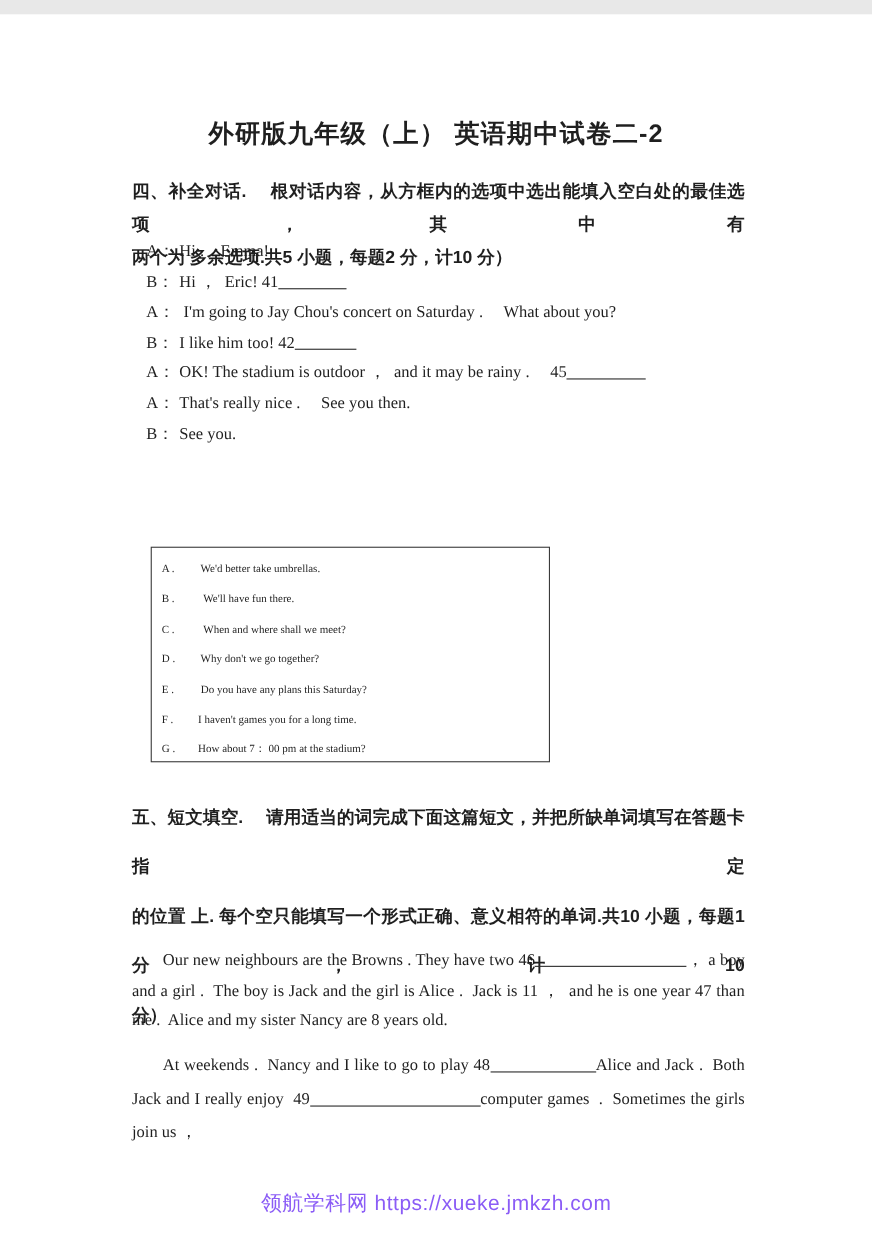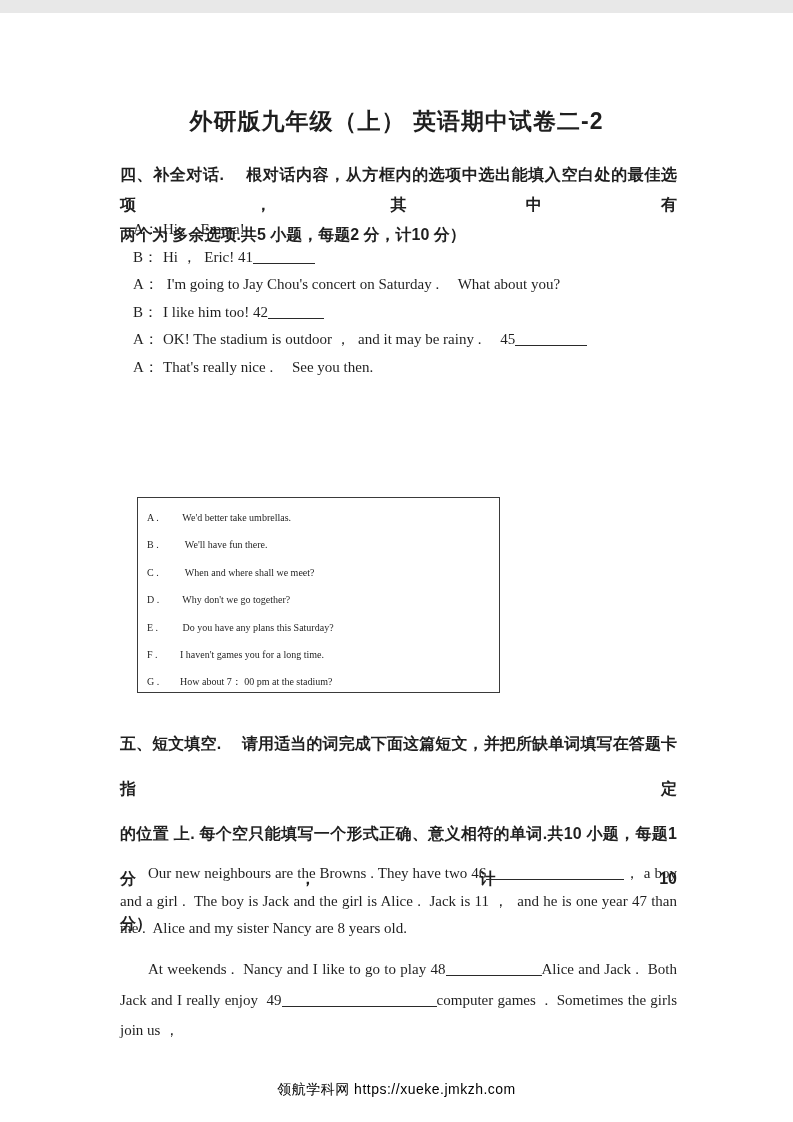--- a/index.html
+++ b/index.html
@@ -61,21 +61,21 @@
     font-size:15px; text-align:justify; text-indent:28px;
     white-space:pre-wrap;
   }
   .para1 { top:847px; line-height:27.5px; }
   .para2 { top:941px; line-height:30.5px; }
 
   .footer {
     position:absolute; top:1068px; left:0; width:100%;
     text-align:center;
     font-family:"Liberation Sans","DejaVu Sans",sans-serif;
-    font-size:14px; color:#000000; letter-spacing:0.5px;
+    font-size:19px; color:#8b5cf6; letter-spacing:0.5px;
   }
 </style>
 </head>
 <body>
 
 <div class="page">
 
   <div class="doc-title">外研版九年级（上） 英语期中试卷二-2</div>
 
   <div class="s4-heading zh-bold">
@@ -83,20 +83,21 @@
     <div>两个为 多余选项.共5  小题，每题2  分，计10  分）</div>
   </div>
 
   <div class="dialogue en-serif">
     <div class="dline"><span class="spk">A：</span><span>Hi .　Emma!</span></div>
     <div class="dline"><span class="spk">B：</span><span>Hi ，  Eric! 41</span><span class="blank" style="width:62px"></span></div>
     <div class="dline"><span class="spk">A：</span><span> I'm going to Jay Chou's concert on Saturday .　 What about you?</span></div>
     <div class="dline"><span class="spk">B：</span><span>I like him too! 42</span><span class="blank" style="width:56px"></span></div>
     <div class="dline"><span class="spk">A：</span><span>OK! The stadium is outdoor ，  and it may be rainy .　 45</span><span class="blank" style="width:72px"></span></div>
     <div class="dline"><span class="spk">A：</span><span>That's really nice .　 See you then.</span></div>
+    <div class="dline"><span class="spk">B：</span><span>See you.</span></div>
   </div>
 
   <div class="options-box en-serif">
     <div class="opt"><span class="opt-label">A .</span><span>   We'd better take umbrellas.</span></div>
     <div class="opt"><span class="opt-label">B .</span><span>    We'll have fun there.</span></div>
     <div class="opt"><span class="opt-label">C .</span><span>    When and where shall we meet?</span></div>
     <div class="opt"><span class="opt-label">D .</span><span>   Why don't we go together?</span></div>
     <div class="opt"><span class="opt-label">E .</span><span>   Do you have any plans this Saturday?</span></div>
     <div class="opt"><span class="opt-label">F .</span><span>  I haven't games you for a long time.</span></div>
     <div class="opt"><span class="opt-label">G .</span><span>  How about 7： 00 pm at the stadium?</span></div>

